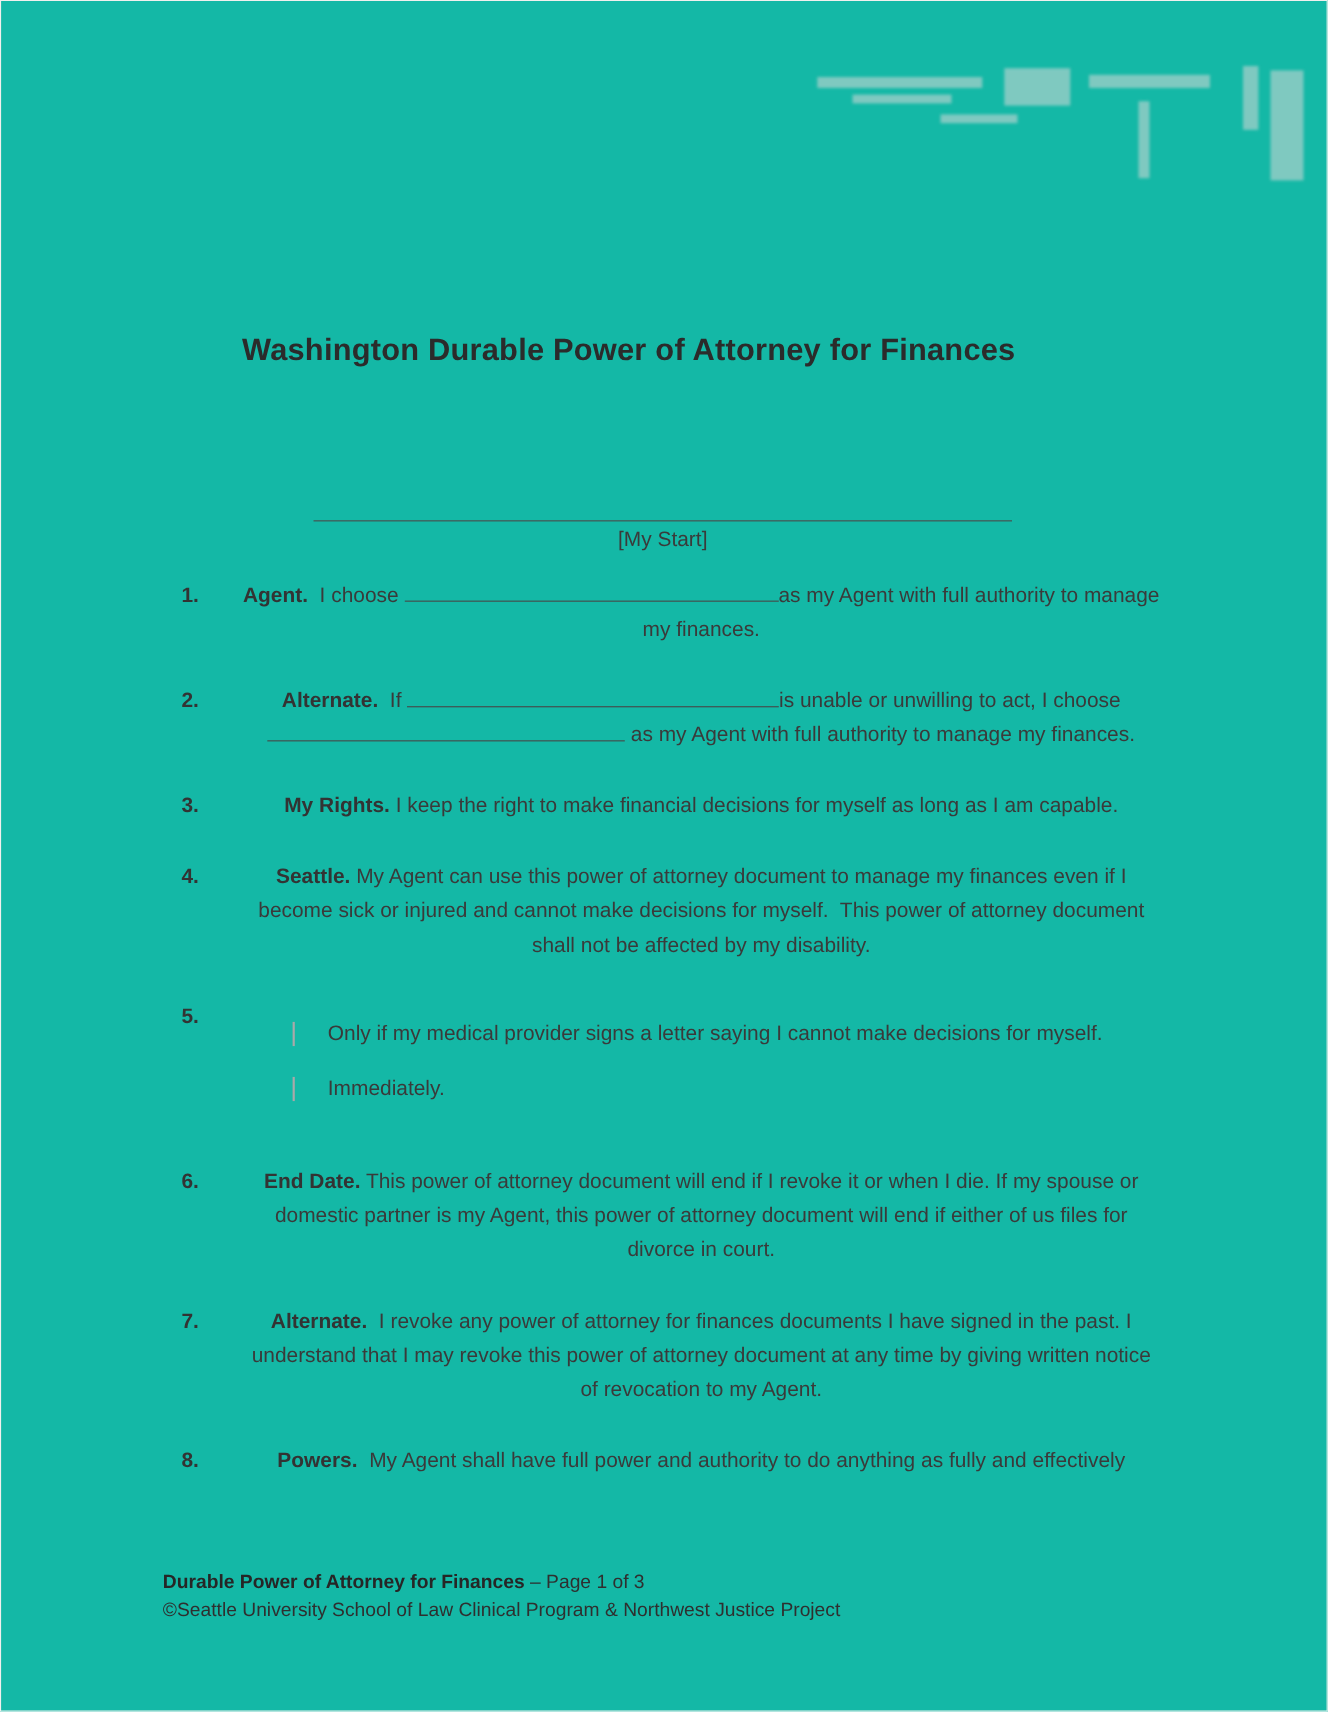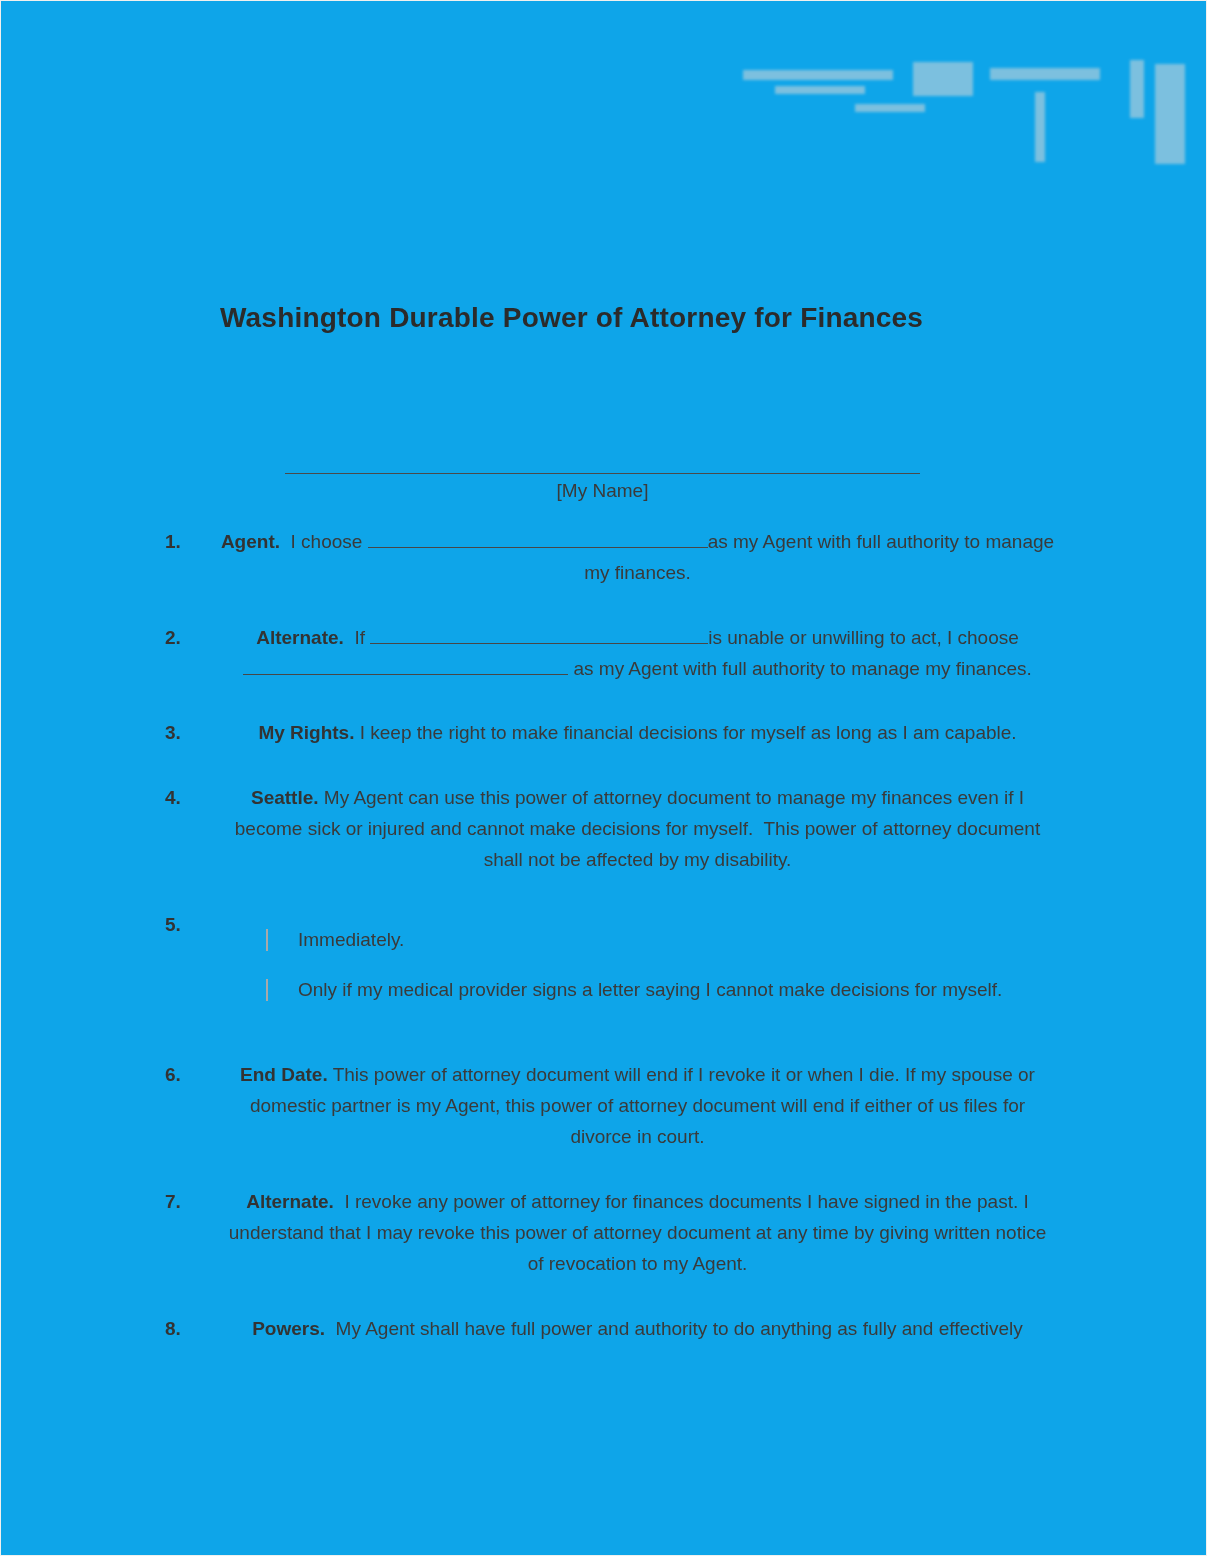--- a/index.html
+++ b/index.html
@@ -4,21 +4,21 @@
 <style>
   html, body {
     margin: 0;
     padding: 0;
     background: #ffffff;
   }
   .page {
     position: relative;
     width: 1207px;
     height: 1556px;
-    background: #0ea5e9;
+    background: #14b8a6;
     box-shadow: inset 0 0 0 1px #f0f0ee;
     font-family: "Liberation Sans", sans-serif;
     color: #3a3a3a;
     overflow: hidden;
   }
   .content {
     padding: 302px 152px 0 165px;
   }
   .doc-title {
     margin: 0 0 0 55px;
@@ -148,21 +148,21 @@
       <i class="a7"></i>
       <i class="a8"></i>
   </div>
 
   <div class="content">
 
     <h1 class="doc-title">Washington Durable Power of Attorney for Finances</h1>
 
     <div class="name-block">
       <div class="name-line"></div>
-      <div class="name-label">[My Name]</div>
+      <div class="name-label">[My Start]</div>
     </div>
 
     <div class="items" id="items">
         <div class="item">
           <div class="item-number">1.</div>
           <div class="item-body">
             <p class="item-text"><span class="item-heading">Agent.</span><span>  I choose </span><span class="blank" style="width: 340px;"></span><span>as my Agent with full authority to manage my finances.</span></p>
           </div>
         </div>
         <div class="item">
@@ -180,28 +180,28 @@
         <div class="item">
           <div class="item-number">4.</div>
           <div class="item-body">
             <p class="item-text"><span class="item-heading">Seattle.</span><span> My Agent can use this power of attorney document to manage my finances even if I become sick or injured and cannot make decisions for myself.  This power of attorney document shall not be affected by my disability.</span></p>
           </div>
         </div>
         <div class="item">
           <div class="item-number">5.</div>
           <div class="item-body">
             <div class="options">
+              <div class="option">
+                <span class="tick"></span>
+                <span class="option-label">Only if my medical provider signs a letter saying I cannot make decisions for myself.</span>
+              </div>
               <div class="option">
                 <span class="tick"></span>
                 <span class="option-label">Immediately.</span>
               </div>
-              <div class="option">
-                <span class="tick"></span>
-                <span class="option-label">Only if my medical provider signs a letter saying I cannot make decisions for myself.</span>
-              </div>
             </div>
           </div>
         </div>
         <div class="item">
           <div class="item-number">6.</div>
           <div class="item-body">
             <p class="item-text"><span class="item-heading">End Date.</span><span> This power of attorney document will end if I revoke it or when I die. If my spouse or domestic partner is my Agent, this power of attorney document will end if either of us files for divorce in court.</span></p>
           </div>
         </div>
         <div class="item">
@@ -213,14 +213,20 @@
         <div class="item">
           <div class="item-number">8.</div>
           <div class="item-body">
             <p class="item-text"><span class="item-heading">Powers.</span><span>  My Agent shall have full power and authority to do anything as fully and effectively</span></p>
           </div>
         </div>
       </div>
 
   </div>
 
+  <div class="footer">
+    <div>
+      <span class="footer-bold">Durable Power of Attorney for Finances</span><span> – Page 1 of 3</span>
+    </div>
+    <div>©Seattle University School of Law Clinical Program &amp; Northwest Justice Project</div>
+  </div>
 
 </div>
 
 </body></html>

